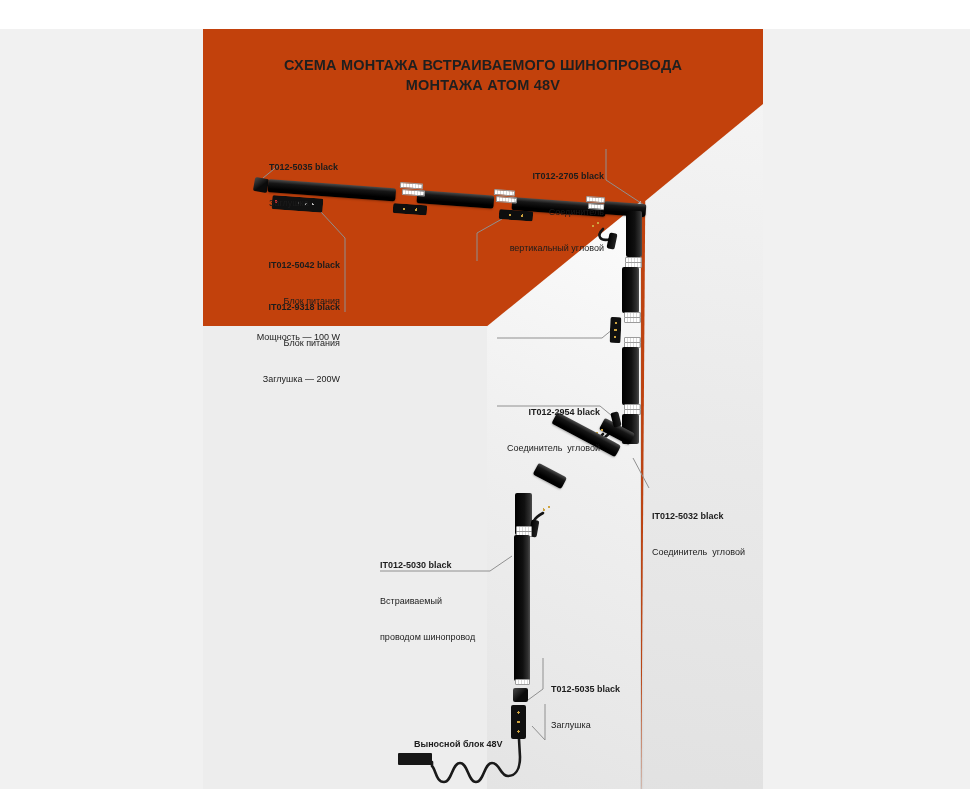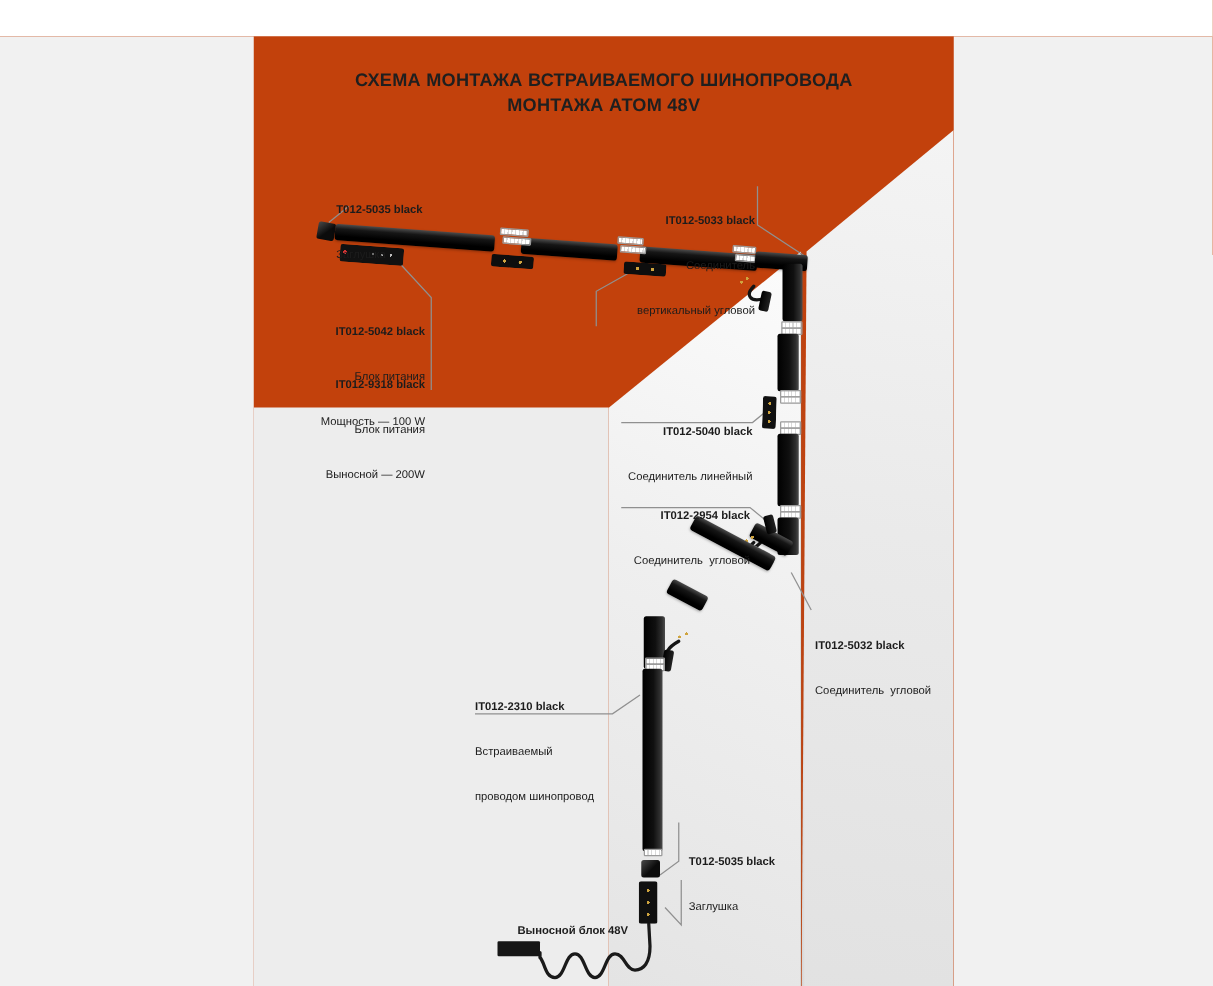--- a/index.html
+++ b/index.html
@@ -146,55 +146,51 @@
     <div>СХЕМА МОНТАЖА ВСТРАИВАЕМОГО ШИНОПРОВОДА</div>
     <div>МОНТАЖА АТОМ 48V</div>
   </div>
 
   <div class="lbl" style="left:269px;top:108px;">
     <div class="pn">T012-5035 black</div>
     <div>Заглушка</div>
   </div>
 
   <div class="lbl ra" style="left:460px;top:117px;width:144px;">
-    <div class="pn">IT012-5033 black</div>
+    <div class="pn">IT012-2705 black</div>
     <div>Соединитель</div>
     <div>вертикальный угловой</div>
   </div>
 
   <div class="lbl ra" style="left:196px;top:206px;width:144px;">
     <div class="pn">IT012-5042 black</div>
     <div>Блок питания</div>
     <div>Мощность — 100 W</div>
   </div>
 
 
   <div class="lbl ra" style="left:196px;top:248px;width:144px;">
     <div class="pn">IT012-9318 black</div>
     <div>Блок питания</div>
-    <div>Выносной — 200W</div>
-  </div>
-
-  <div class="lbl ra" style="left:458px;top:286px;width:144px;">
-    <div class="pn">IT012-5040 black</div>
-    <div>Соединитель линейный</div>
-  </div>
+    <div>Заглушка — 200W</div>
+  </div>
+
 
   <div class="lbl ra" style="left:456px;top:353px;width:144px;">
     <div class="pn">IT012-2954 black</div>
     <div>Соединитель  угловой</div>
   </div>
 
   <div class="lbl" style="left:652px;top:457px;">
     <div class="pn">IT012-5032 black</div>
     <div>Соединитель  угловой</div>
   </div>
 
   <div class="lbl" style="left:380px;top:506px;">
-    <div class="pn">IT012-2310 black</div>
+    <div class="pn">IT012-5030 black</div>
     <div>Встраиваемый</div>
     <div>проводом шинопровод</div>
   </div>
 
   <div class="lbl" style="left:551px;top:630px;">
     <div class="pn">T012-5035 black</div>
     <div>Заглушка</div>
   </div>
 
 

